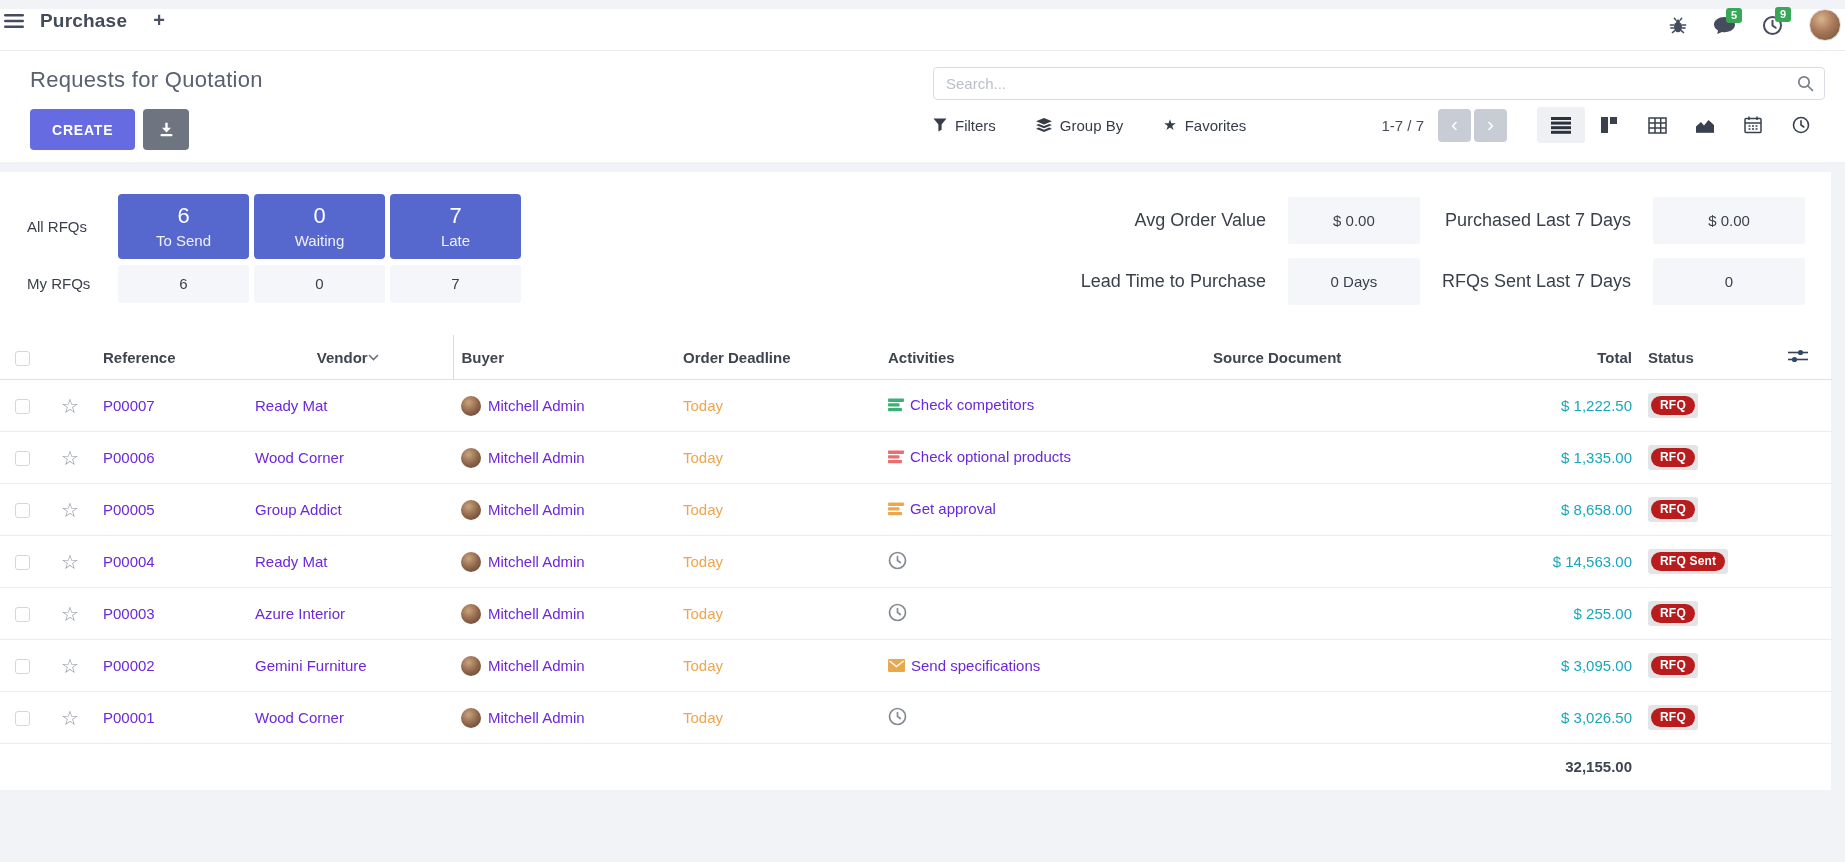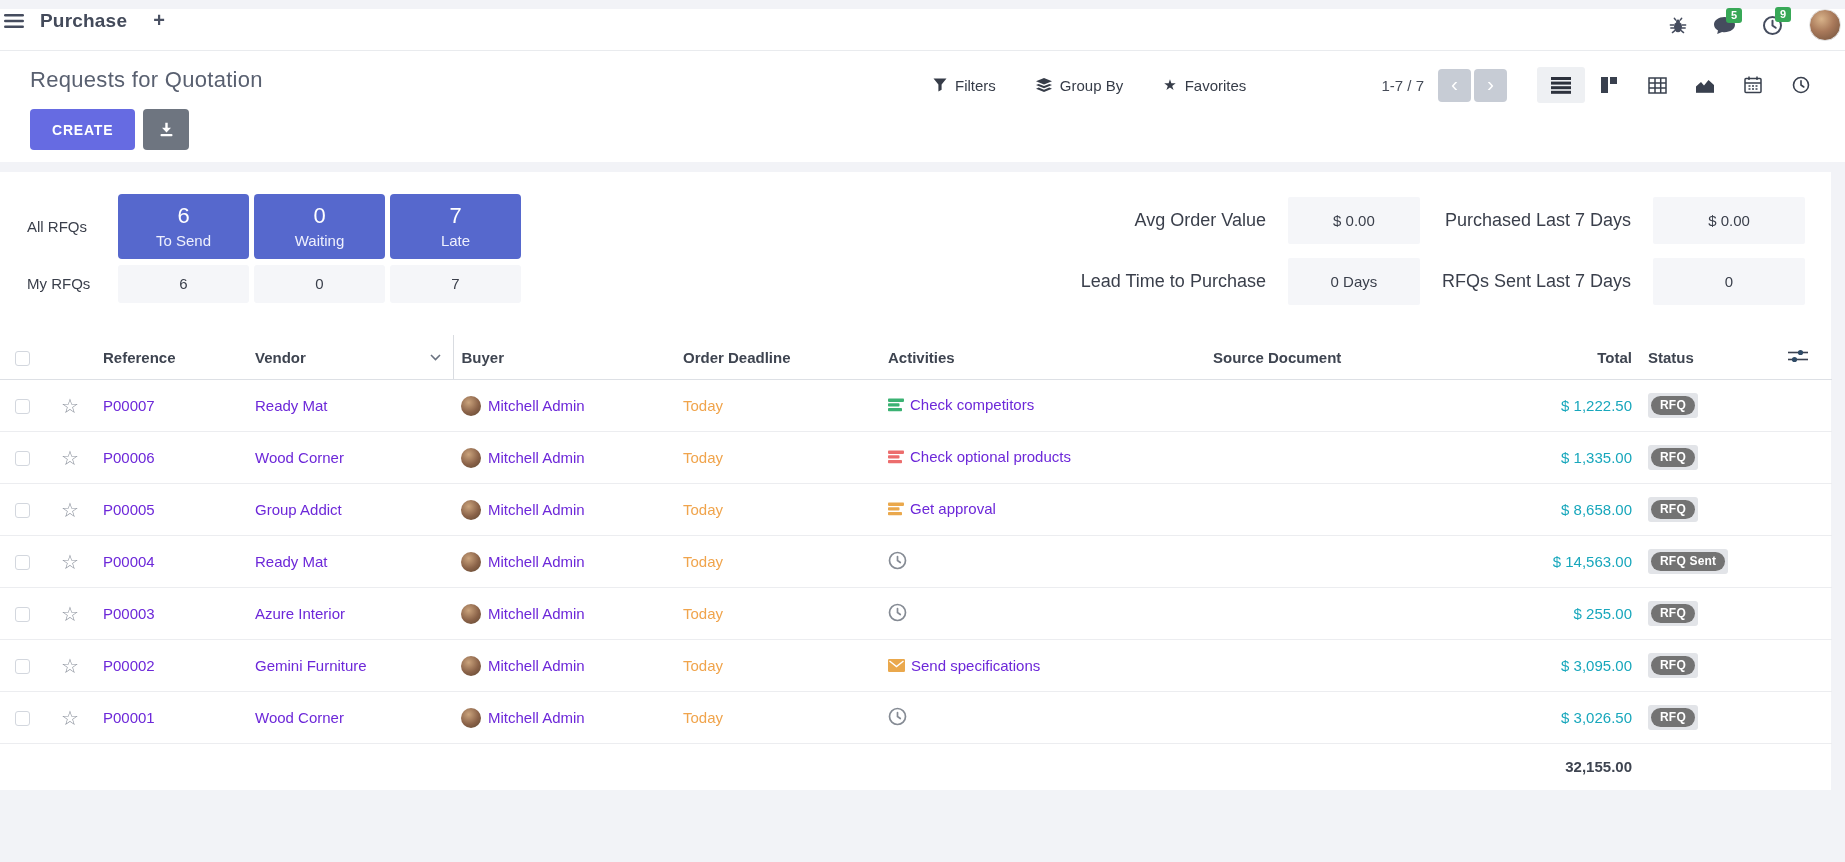--- a/index.html
+++ b/index.html
@@ -47,21 +47,21 @@
   }
   .cp-right { margin-left:auto; width:892px; }
   .search-box { position:relative; }
   .search-box input {
     width:100%; height:33px; border:1px solid #d9dce3; border-radius:4px;
     padding:0 38px 0 12px; font-size:15px; color:#333; outline:none;
     font-family:"Liberation Sans", sans-serif;
   }
   .search-box input::placeholder { color:#b9bfca; }
   .search-ic { position:absolute; right:11px; top:8px; cursor:pointer; }
-  .cp-toolbar { display:flex; margin-top:0; }
+  .cp-toolbar { display:flex; margin-top:7px; }
   .tool-btn {
     display:inline-flex; align-items:center; gap:8px; font-size:15px; color:#363c48;
     background:none; border:none; padding:0; margin-right:40px; cursor:pointer;
     font-family:"Liberation Sans", sans-serif;
   }
   .fav-star { font-size:15px; color:#363c48; }
   .pager { margin-left:auto; display:flex; align-items:center; font-size:15px; color:#454b57; }
   .pager-btns { display:flex; gap:3px; margin-left:14px; }
   .pager-btn {
     width:33px; height:33px; background:#c7ccd5; border:none; border-radius:4px;
@@ -100,42 +100,42 @@
     background:#f5f6f9; height:47px; border-radius:2px;
     display:flex; align-items:center; justify-content:center; font-size:15px; color:#3a3f4b;
   }
 
   
   table { width:100%; border-collapse:collapse; table-layout:fixed; }
   th {
     font-size:15px; font-weight:600; color:#3e4450; text-align:left;
     padding:14px 8px 13px; border-bottom:1px solid #dde0e5; cursor:pointer;
   }
-  .vendor-th-inner { display:flex; align-items:center; justify-content:space-between; padding-right:4px; }
+  .vendor-th-inner { display:flex; align-items:center; justify-content:center; padding-right:4px; }
   th.c-vendor { border-right:1px solid #d9dce1; }
   td { padding:0 8px; height:52px; font-size:15px; border-bottom:1px solid #ecedf0; }
   .c-total { text-align:right; }
   .c-cb, .c-star { text-align:center; }
   .cb {
     display:inline-block; width:15px; height:15px; border:1px solid #d3d7de;
     border-radius:3px; background:#fff; vertical-align:middle; cursor:pointer;
   }
   .star { font-size:20px; color:#8d939e; line-height:1; cursor:pointer; }
   .link { color:#6d28d9; cursor:pointer; }
   .deadline { color:#f0a44c; }
   .amount { color:#18a7bc; }
   .avatar-sm {
     display:inline-block; width:20px; height:20px; border-radius:50%; margin-right:7px;
     vertical-align:-5px;
     background:radial-gradient(circle at 38% 32%, #caa37c, #8a6248 55%, #5c452f);
   }
   .act { display:inline-flex; align-items:center; gap:6px; }
   .badge-wrap { background:#e2e4e8; border-radius:3px; padding:3px; display:inline-block; line-height:1; }
   .badge-pill {
-    background:#737373; color:#fff; font-size:12px; font-weight:600;
+    background:#b91c1c; color:#fff; font-size:12px; font-weight:600;
     padding:3px 9px 4px; border-radius:10px; display:inline-block; letter-spacing:.2px;
   }
   tfoot td { height:46px; border-bottom:none; font-weight:700; color:#3e4450; }
   .ic { display:inline-flex; align-items:center; }
 </style>
 </head>
 <body>
 
 <header class="navbar">
   <div class="nav-left">
@@ -187,20 +187,29 @@
         <span class="ic">
           <svg width="15" height="15" viewBox="0 0 15 15" fill="#fff">
               <path d="M6.3 0.8 h2.4 v5 H12 L7.5 10.4 3 5.8 h3.3 Z"></path>
               <rect x="1.5" y="12" width="12" height="2.2" rx="0.9"></rect>
             </svg>
         </span>
       </button>
     </div>
   </div>
   <div class="cp-right">
+    <div class="search-box">
+      <input type="text" placeholder="Search..." style="">
+      <span class="search-ic">
+        <svg width="17" height="17" viewBox="0 0 17 17" fill="none" stroke="#777e8a" stroke-width="1.7">
+            <circle cx="7" cy="7" r="5.2"></circle>
+            <path d="M11 11 L15.5 15.5" stroke-linecap="round"></path>
+          </svg>
+      </span>
+    </div>
     <div class="cp-toolbar">
       <button class="tool-btn">
         <span class="ic">
           <svg width="14" height="14" viewBox="0 0 14 14" fill="#363c48">
               <path d="M0.5 0.5 h13 L8.6 6.5 v5.2 L5.4 13.5 V6.5 Z"></path>
             </svg>
         </span>
         <span>Filters</span>
       </button>
       <button class="tool-btn">

